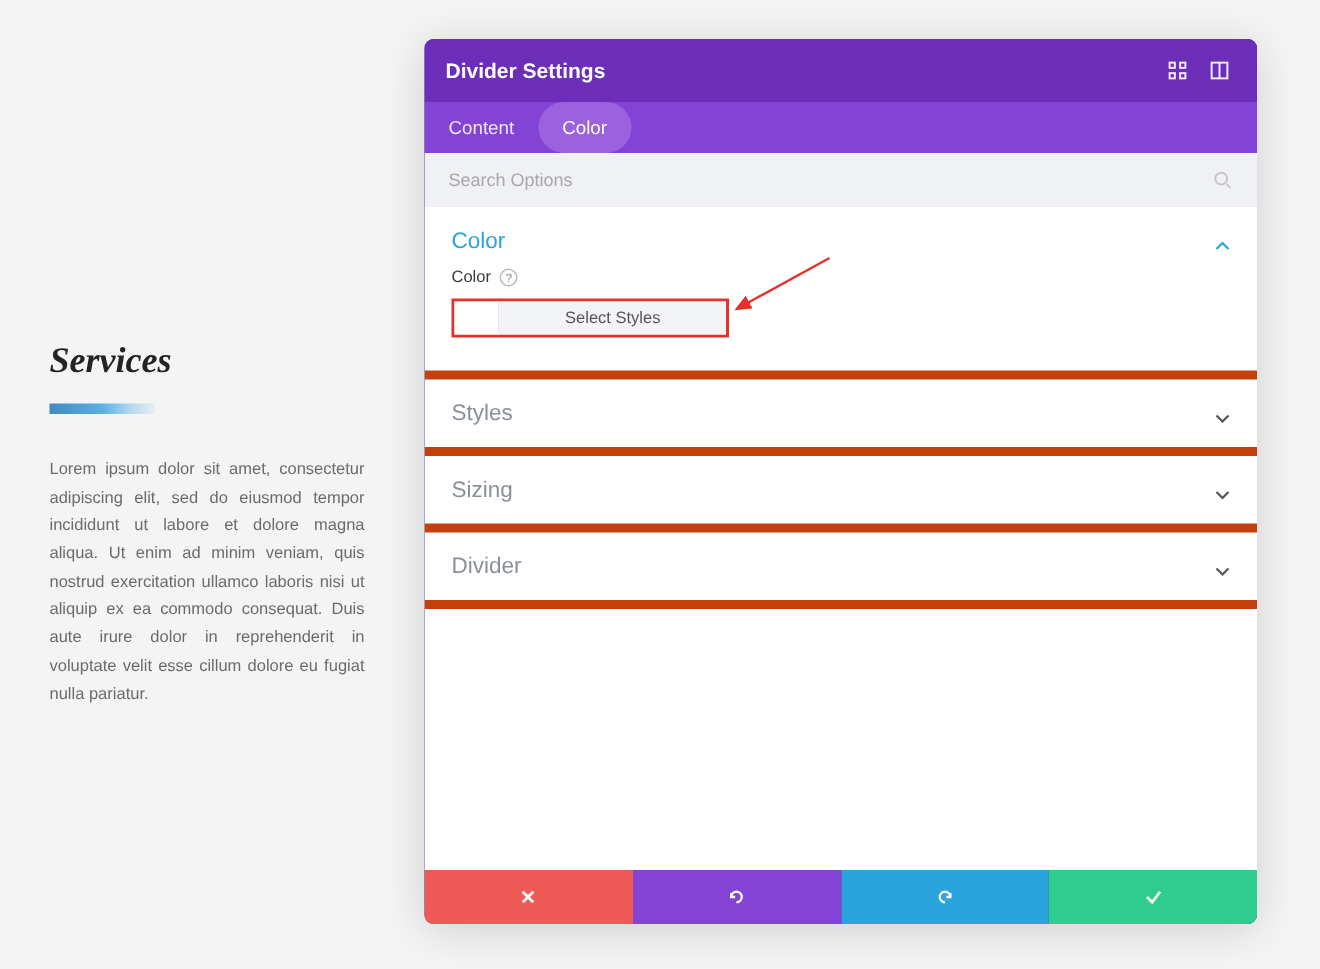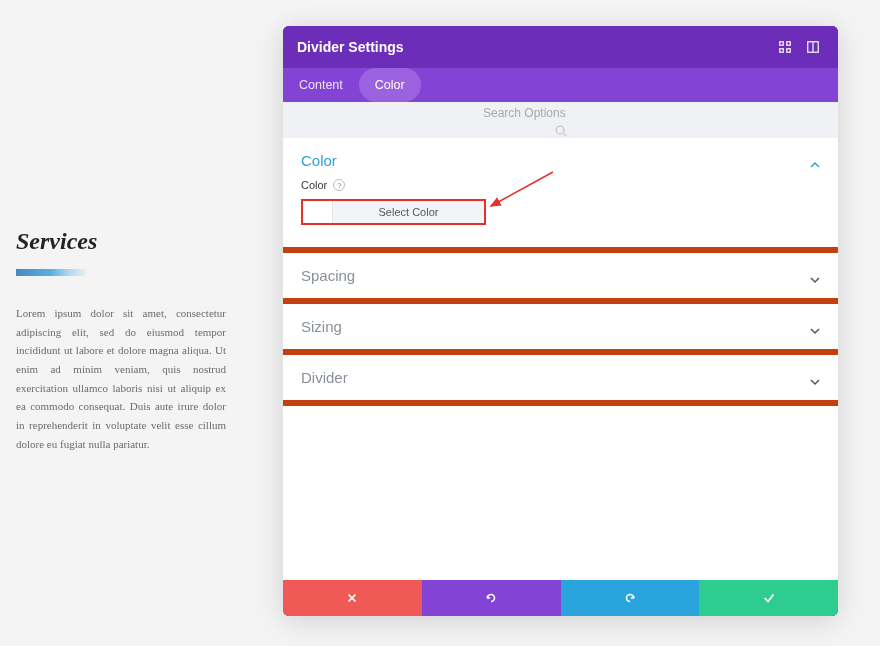--- a/index.html
+++ b/index.html
@@ -1,36 +1,36 @@
 <!DOCTYPE html>
 <html><head>
 <meta charset="utf-8">
 <style>
 * { margin: 0; padding: 0; box-sizing: border-box; }
 body { font-family: -apple-system, BlinkMacSystemFont, "Segoe UI", Arial, sans-serif; background: #f4f4f4; width: 880px; height: 646px; position: relative; overflow: hidden; }
 
 .page-bg { position: absolute; left: 0; top: 0; width: 880px; height: 646px; background: #f4f4f4; }
 
-.services-block { position: absolute; left: 16px; top: 228px; width: 210px; }
+.services-block { position: absolute; left: 33px; top: 228px; width: 210px; }
 .services-title { font-family: Georgia, "Times New Roman", serif; font-style: italic; font-weight: bold; font-size: 24px; color: #232323; margin-bottom: 14px; }
 .services-divider { width: 70px; height: 7px; background: linear-gradient(90deg, #2d7fbb 0%, #4ca6de 50%, #a8d3ef 75%, rgba(168,211,239,0.2) 100%); margin-bottom: 28px; opacity: 0.9; }
-.services-text { font-size: 11px; line-height: 1.7; color: #6b6b6b; text-align: justify; font-family: Liberation Serif, serif; }
+.services-text { font-size: 11px; line-height: 1.7; color: #6b6b6b; text-align: justify; }
 
 .modal { position: absolute; left: 283px; top: 26px; width: 555px; height: 590px; background: #4c1d95; border-radius: 6px; box-shadow: 0 4px 30px rgba(0,0,0,0.15); display: flex; flex-direction: column; overflow: hidden; }
 
 .modal-header { background: #6c2eb9; height: 42px; display: flex; align-items: center; padding: 0 14px; color: #fff; }
 .modal-title { font-size: 14px; font-weight: 600; flex: 1; }
 .header-icon { width: 22px; height: 22px; display: flex; align-items: center; justify-content: center; margin-left: 6px; cursor: pointer; opacity: 0.9; }
 .header-icon svg { width: 14px; height: 14px; }
 
 .modal-tabs { background: #8344d6; display: flex; height: 34px; }
 .tab { padding: 0 16px; display: flex; align-items: center; font-size: 12.5px; color: rgba(255,255,255,0.85); cursor: pointer; border-radius: 17px; }
 .tab.active { background: #9b62e0; color: #fff; font-weight: 500; }
 
-.search-row { background: #f0f1f4; height: 36px; display: flex; align-items: center; padding: 0 16px; flex-direction: column; }
+.search-row { background: #f0f1f4; height: 36px; display: flex; align-items: center; padding: 0 16px; }
 .search-input { flex: 1; background: transparent; border: none; outline: none; font-size: 12px; color: #888; }
 .search-input::placeholder { color: #a8a8a8; }
 .search-icon { width: 14px; height: 14px; opacity: 0.4; }
 
 .panel-body { flex: 1; overflow-y: auto; background: #fff; }
 
 .section { border-bottom: 6px solid #c2410c; }
 .section.expanded { padding: 14px 18px 22px; }
 .section-header { display: flex; align-items: center; justify-content: space-between; padding: 14px 18px; cursor: pointer; }
 .section.expanded .section-header { padding: 0 0 10px 0; }
@@ -112,27 +112,27 @@
                 <polyline points="1,3 5,7 9,3"></polyline>
               </svg>
           </span>
         </div>
         <div class="field-label">
           <span>Color</span>
           <span class="help-q">?</span>
         </div>
         <div class="color-selector">
           <div class="color-swatch"></div>
-          <div class="color-btn">Select Color</div>
+          <div class="color-btn">Select Styles</div>
         </div>
       </div>
 
       <div class="section">
         <div class="section-header">
-          <div class="section-title">Spacing</div>
+          <div class="section-title">Styles</div>
           <span class="chevron"><svg viewBox="0 0 10 10" fill="none" stroke-width="1.5">
                 <polyline points="1,3 5,7 9,3"></polyline>
               </svg></span>
         </div>
       </div>
 
       <div class="section">
         <div class="section-header">
           <div class="section-title">Sizing</div>
           <span class="chevron"><svg viewBox="0 0 10 10" fill="none" stroke-width="1.5">

